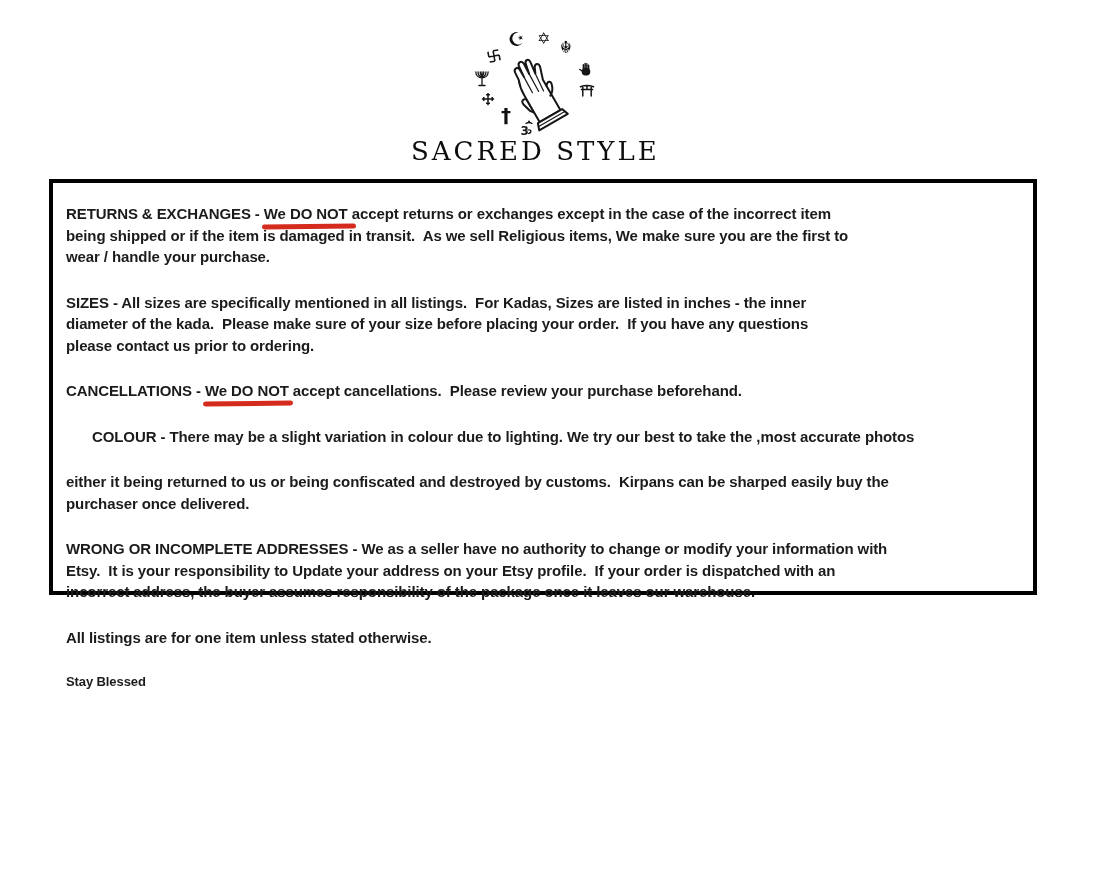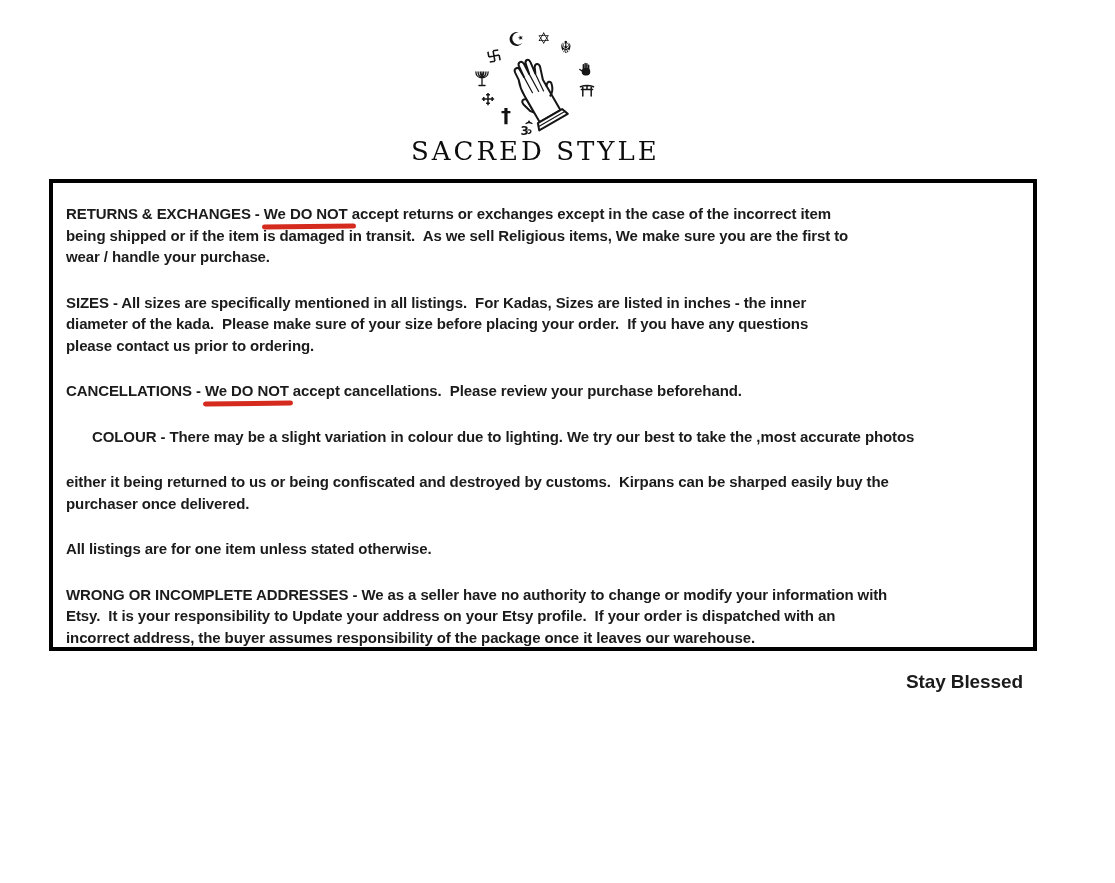--- a/index.html
+++ b/index.html
@@ -13,31 +13,31 @@
   .sym { position:absolute; color:#111; font-family:"DejaVu Sans",sans-serif; line-height:1; display:block; }
   .sym svg { display:block; overflow:visible; }
   .hands-svg { position:absolute; left:84px; top:29px; overflow:visible; }
   .brand {
     position:absolute; top:112px; left:-8px; width:251px; text-align:left;
     font-family:"DejaVu Serif","Liberation Serif",serif; font-size:26px;
     letter-spacing:3px; color:#0d0d0d; white-space:nowrap;
   }
   
   .policy-box {
-    position:absolute; left:49px; top:179px; width:988px; height:472px;
+    position:absolute; left:49px; top:179px; width:988px; height:416px;
     border:4px solid var(--border,#000); padding:20px 10px 0 13px; background:#fff;
   }
   .para { margin:0 0 24px 0; }
   .line {
     display:block; white-space:pre; font-weight:bold; font-size:15px;
     line-height:21.5px; color:var(--text,#1b1b1b); letter-spacing:-0.1px;
   }
   .colour-para { margin-top:6px;margin-left:26px; }
   .signoff-para { margin-top:-2px; }
-  .signoff-para .line { font-size:19px; line-height:24px;text-align:right; }
+  .signoff-para .line { font-size:13px; line-height:24px; }
   .redline { position:relative; display:inline-block; }
   .redline::after {
     content:""; position:absolute; left:-2px; right:-4px; bottom:-4px; height:5px;
     background:var(--underline-red,#d52b1e); border-radius:3px; transform:rotate(-0.6deg);
   }
 </style>
 </head>
 <body>
 
 <div class="page">
@@ -144,27 +144,27 @@
     <p class="para colour-para">
       <span class="line">COLOUR - There may be a slight variation in colour due to lighting. We try our best to take the ,most accurate photos</span>
     </p>
 
     <p class="para">
       <span class="line">either it being returned to us or being confiscated and destroyed by customs.  Kirpans can be sharped easily buy the</span>
       <span class="line">purchaser once delivered.</span>
     </p>
 
     <p class="para">
-      <span class="line">All listings are for one item unless stated otherwise.</span>
+      <span class="line">WRONG OR INCOMPLETE ADDRESSES - We as a seller have no authority to change or modify your information with</span>
+      <span class="line">Etsy.  It is your responsibility to Update your address on your Etsy profile.  If your order is dispatched with an</span>
+      <span class="line">incorrect address, the buyer assumes responsibility of the package once it leaves our warehouse.</span>
     </p>
 
     <p class="para">
-      <span class="line">WRONG OR INCOMPLETE ADDRESSES - We as a seller have no authority to change or modify your information with</span>
-      <span class="line">Etsy.  It is your responsibility to Update your address on your Etsy profile.  If your order is dispatched with an</span>
-      <span class="line">incorrect address, the buyer assumes responsibility of the package once it leaves our warehouse.</span>
+      <span class="line">All listings are for one item unless stated otherwise.</span>
     </p>
 
     <p class="para signoff-para">
       <span class="line">Stay Blessed</span>
     </p>
 
   </div>
 </div>
 
 </body></html>

